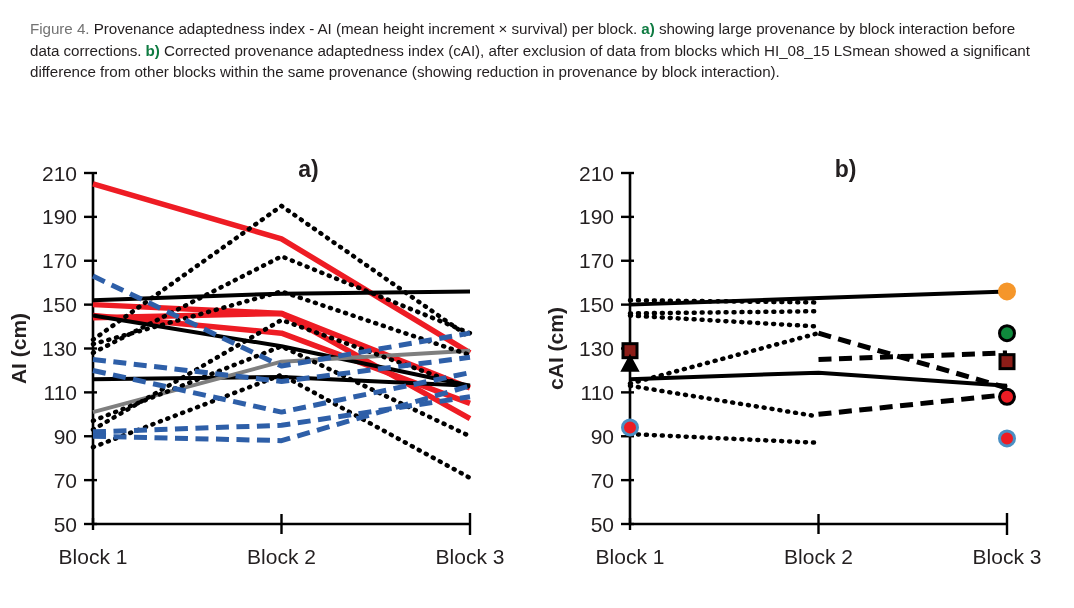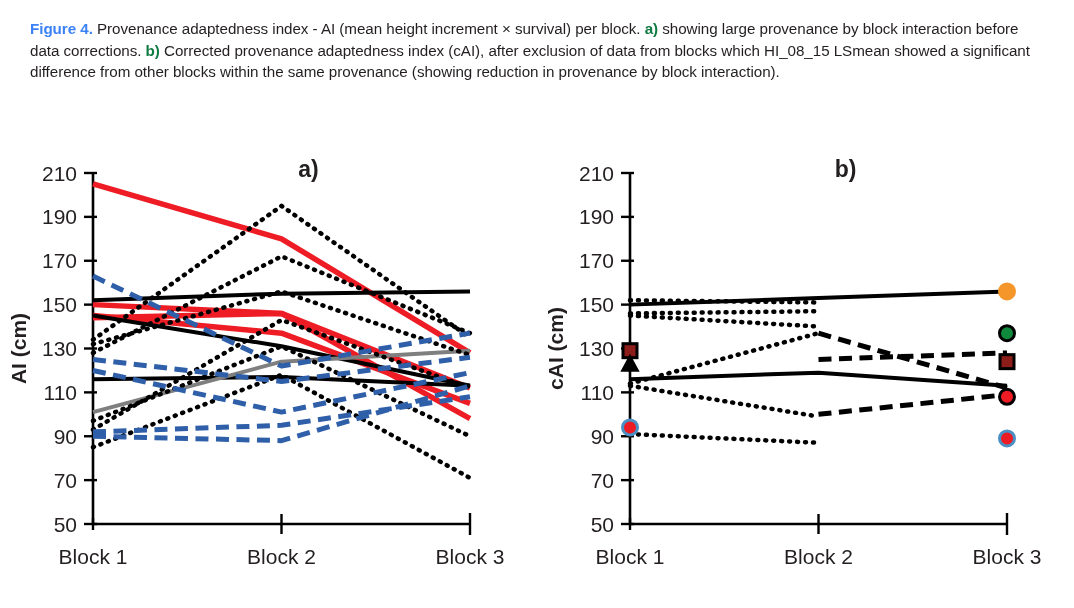--- a/index.html
+++ b/index.html
@@ -26,22 +26,22 @@
     position: absolute;
     left: 30px;
     top: 18px;
     width: 1012px;
     font-size: 15.2px;
     line-height: 1.42;
     color: #231f20;
     letter-spacing: -0.05px;
   }
   .caption .fig-label {
-    font-weight: bold;
-    color: #3b82f6;
+    font-weight: normal;
+    color: #737373;
   }
   .caption .panel-ref {
     font-weight: bold;
     color: #0f7b42;
   }
   
   .plots {
     position: absolute;
     left: 0;
     top: 148px;

